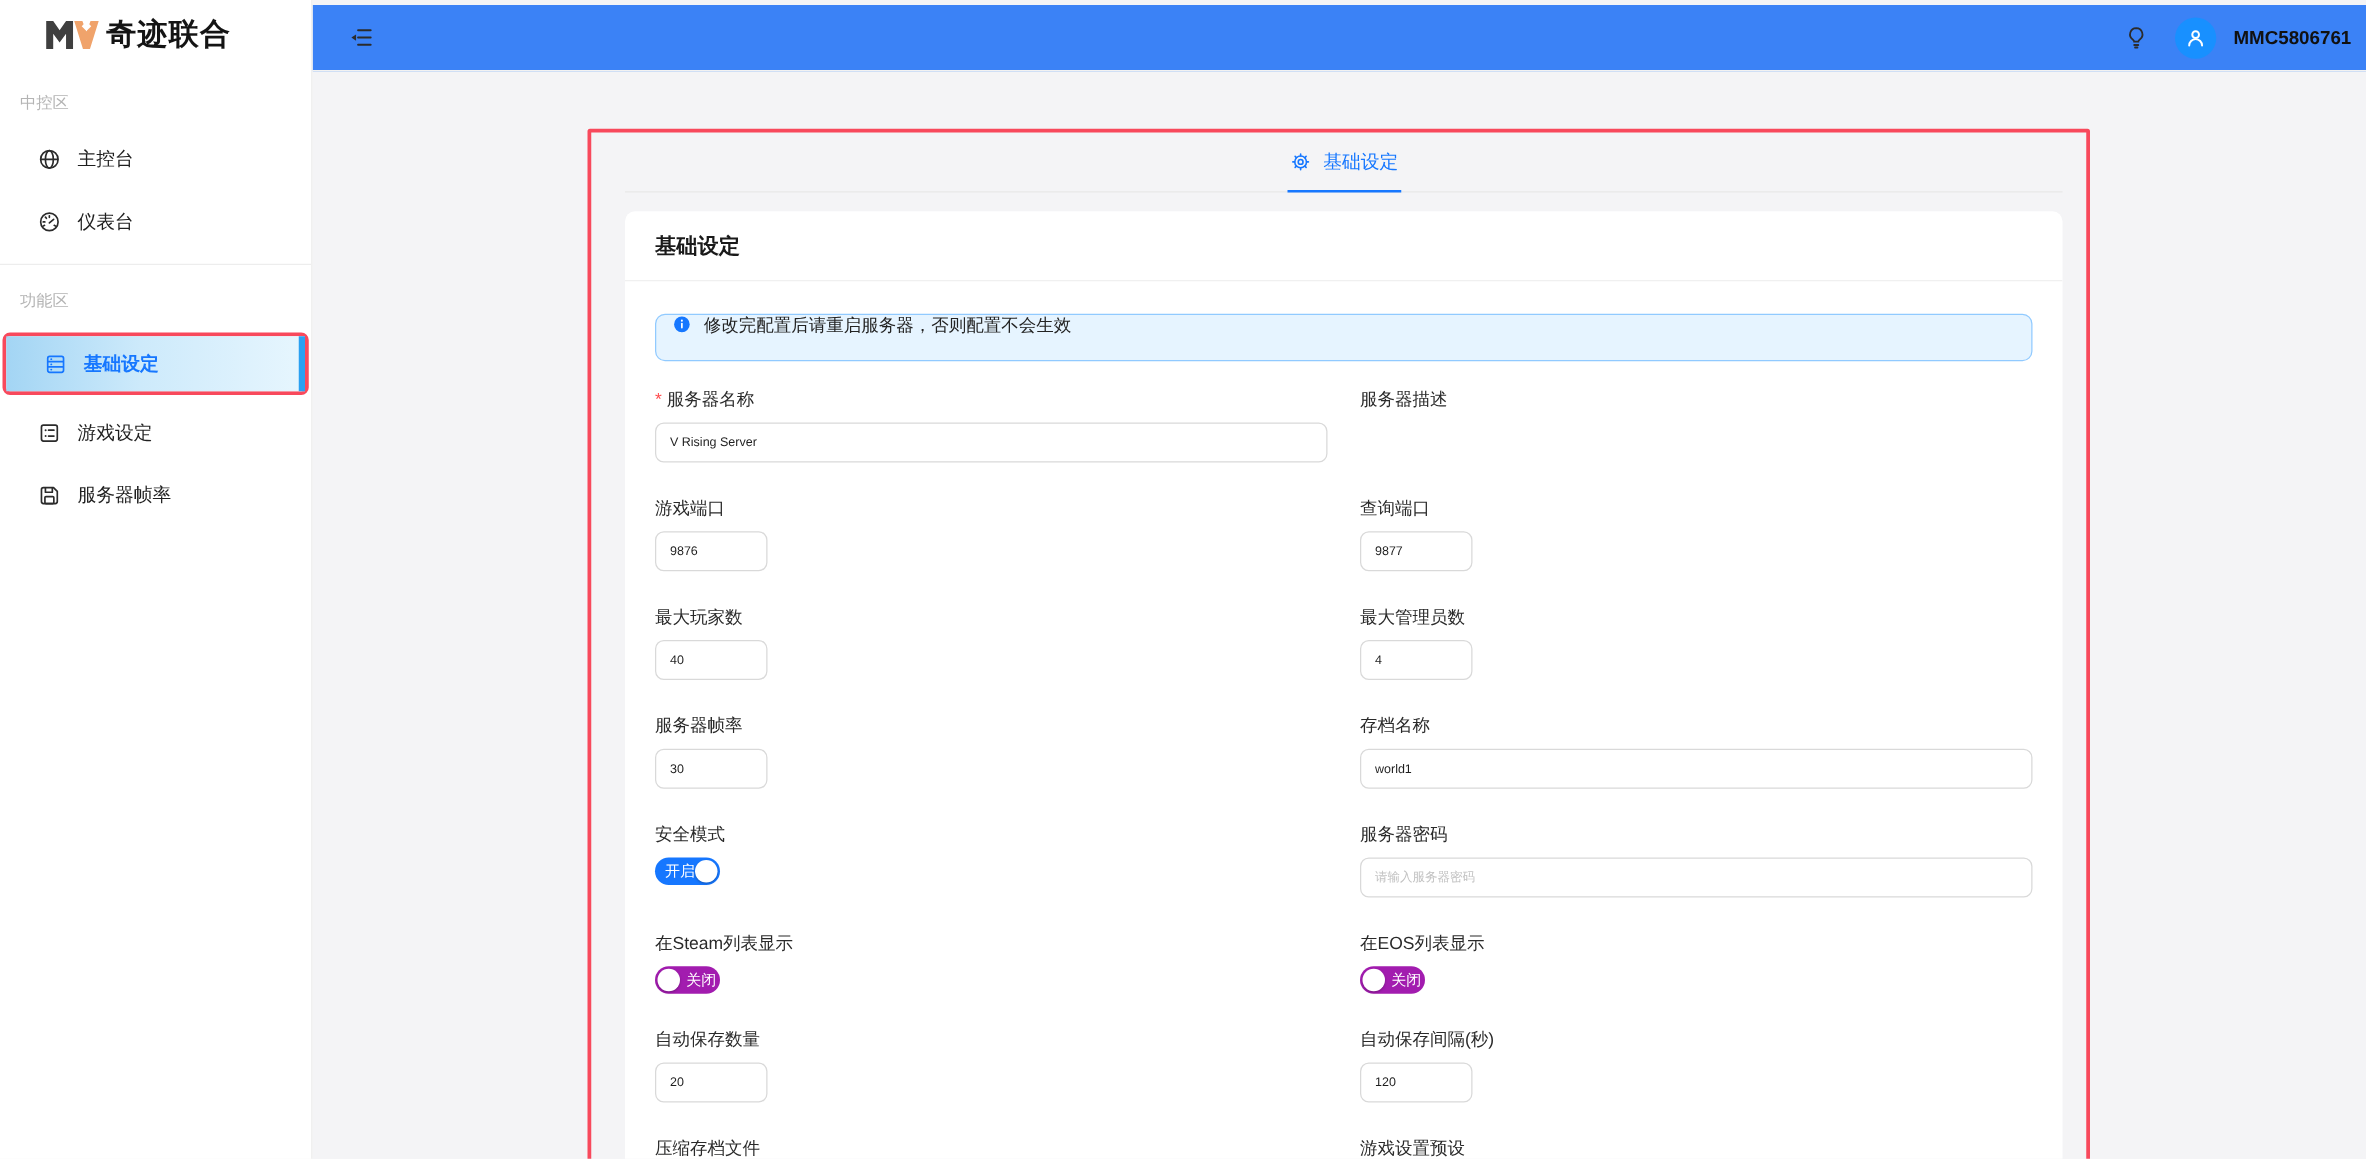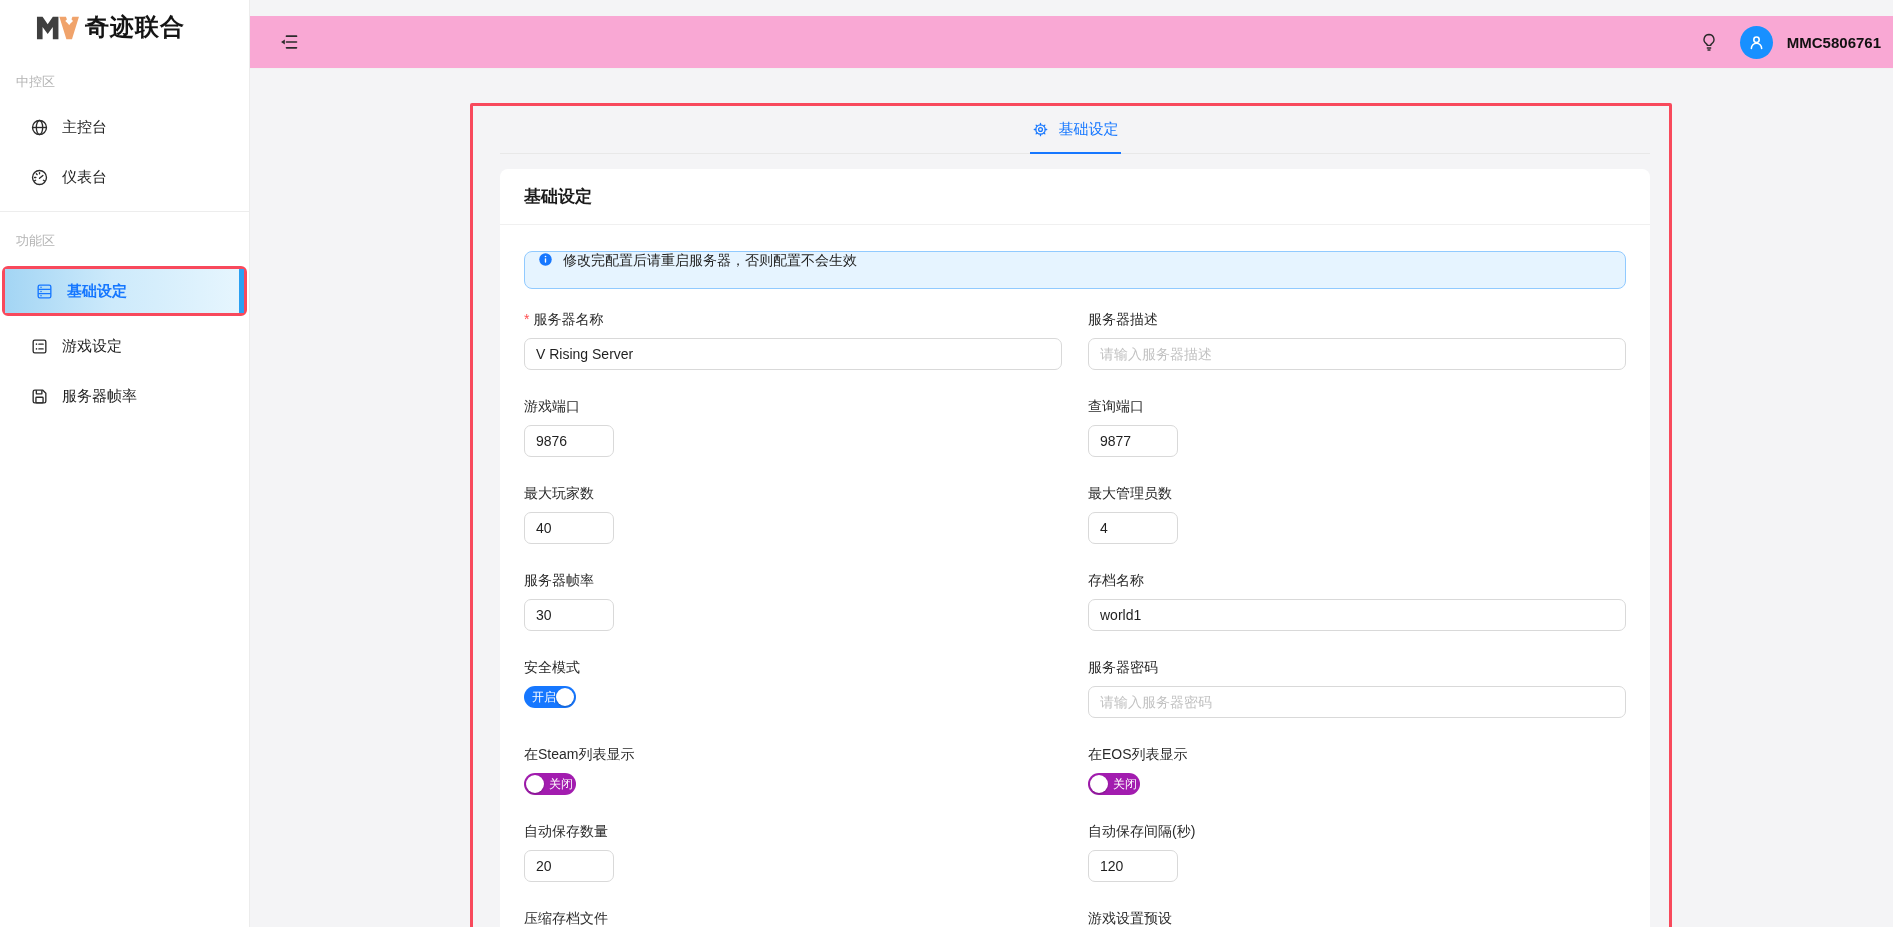--- a/index.html
+++ b/index.html
@@ -19,21 +19,21 @@
   .sidebar-divider { height:1px; background:#ededed; margin:10px 0 0 0; }
   .annotation-wrap { border:3px solid #f8495c; border-radius:6px; margin:6px 2px; }
   .nav-item.active { height:44px; margin:0;
         background:linear-gradient(90deg,#a3d5f4 0%,#cdeafb 45%,#e7f6fe 100%);
         color:#1677ff; font-weight:700; position:relative; }
   .nav-item.active .ic { color:#1677ff; }
   .nav-item.active::after { content:''; position:absolute; right:0; top:0; bottom:0;
         width:5px; background:#2aa0f2; }
 
   
-  .topbar { position:absolute; left:250px; top:16px; right:0; height:53px; background:#f9a8d4;
+  .topbar { position:absolute; left:250px; top:4px; right:0; height:53px; background:#3b82f6;
             border-bottom:1px solid #f2f2f2; display:flex; align-items:center;
             padding:0 8px 0 22px; z-index:10; }
   .iconbtn { width:34px; height:34px; display:flex; align-items:center; justify-content:center;
              color:#2b2b2b; cursor:pointer; }
   .iconbtn svg { width:20px; height:20px; }
   .topbar-right { margin-left:auto; display:flex; align-items:center; gap:14px; }
   .avatar { width:33px; height:33px; border-radius:50%; background:#1890ff;
             display:flex; align-items:center; justify-content:center; cursor:pointer; }
   .avatar svg { width:19px; height:19px; color:#fff; }
   .username { font-size:15px; font-weight:700; color:#111; padding-right:4px; cursor:pointer; }
@@ -62,21 +62,21 @@
            display:flex; gap:10px; padding:0 13px; margin-bottom:22px; }
   .alert .ic { width:15px; height:15px; display:inline-flex; }
   .alert .ic svg { width:100%; height:100%; }
   .alert-text { font-size:14px; color:#232323; }
 
   .form-grid { display:grid; grid-template-columns:1fr 1fr; column-gap:26px; }
   .field { margin-bottom:28px; }
   .field-label { font-size:14px; color:#2a2a2a; margin-bottom:9px; }
   .req { color:#ff4d4f; margin-right:4px; }
   .ipt { height:32px; border:1px solid #d9d9d9; border-radius:7px; padding:0 11px;
-         font-size:14px; color:#1f1f1f; background:#fff; outline:none;
+         font-size:10px; color:#1f1f1f; background:#fff; outline:none;
          font-family:"Liberation Sans","DejaVu Sans",sans-serif; }
   .ipt::placeholder { color:#c2c2c2; }
   .ipt.wide { width:100%; }
   .ipt.narrow { width:90px; }
 
   .switch { width:52px; height:22px; border-radius:11px; position:relative;
             display:inline-flex; align-items:center; cursor:pointer; }
   .switch .knob { position:absolute; top:2px; width:18px; height:18px; border-radius:50%;
                   background:#fff; box-shadow:0 1px 2px rgba(0,0,0,.25); }
   .switch .stext { font-size:12px; color:#fff; line-height:22px; }
@@ -213,21 +213,21 @@
             <svg viewBox="0 0 24 24">
                 <circle cx="12" cy="12" r="10" fill="#1677ff"></circle>
               <circle cx="12" cy="7.2" r="1.3" fill="#fff"></circle>
               <rect x="10.9" y="9.8" width="2.2" height="7.4" rx="1.1" fill="#fff"></rect>
             </svg>
           </span>
           <span class="alert-text">修改完配置后请重启服务器，否则配置不会生效</span>
         </div>
         <div class="form-grid" id="form-grid">
             <div class="field"><div class="field-label"><span class="req">*</span><span>服务器名称</span></div><input type="text" class="ipt wide" value="V Rising Server" style=""></div>
-            <div class="field"><div class="field-label"><span>服务器描述</span></div><input type="text" class="ipt wide" placeholder="请输入服务器描述" style=""></div>
+            <div class="field"><div class="field-label"><span>服务器描述</span></div></div>
             <div class="field"><div class="field-label"><span>游戏端口</span></div><input type="text" class="ipt narrow" value="9876" style=""></div>
             <div class="field"><div class="field-label"><span>查询端口</span></div><input type="text" class="ipt narrow" value="9877" style=""></div>
             <div class="field"><div class="field-label"><span>最大玩家数</span></div><input type="text" class="ipt narrow" value="40" style=""></div>
             <div class="field"><div class="field-label"><span>最大管理员数</span></div><input type="text" class="ipt narrow" value="4" style=""></div>
             <div class="field"><div class="field-label"><span>服务器帧率</span></div><input type="text" class="ipt narrow" value="30" style=""></div>
             <div class="field"><div class="field-label"><span>存档名称</span></div><input type="text" class="ipt wide" value="world1" style=""></div>
             <div class="field"><div class="field-label"><span>安全模式</span></div><div class="switch on">
                 <span class="stext">开启</span>
                 <span class="knob"></span>
               </div></div>

